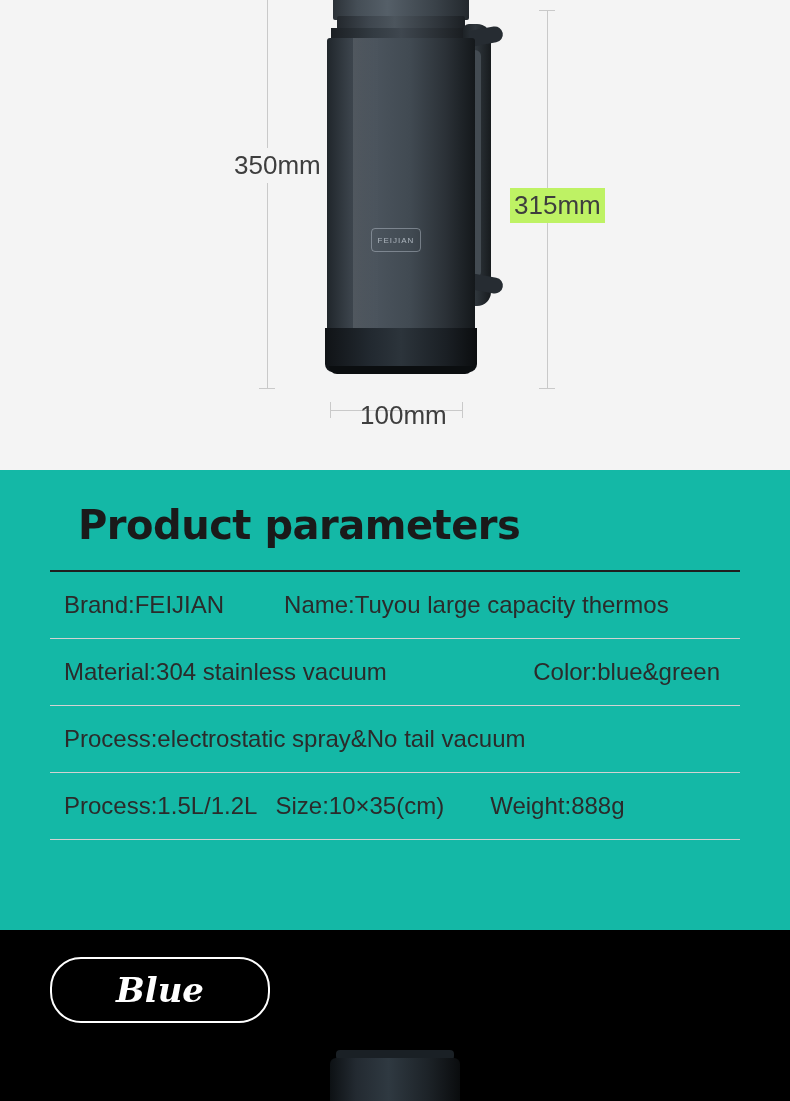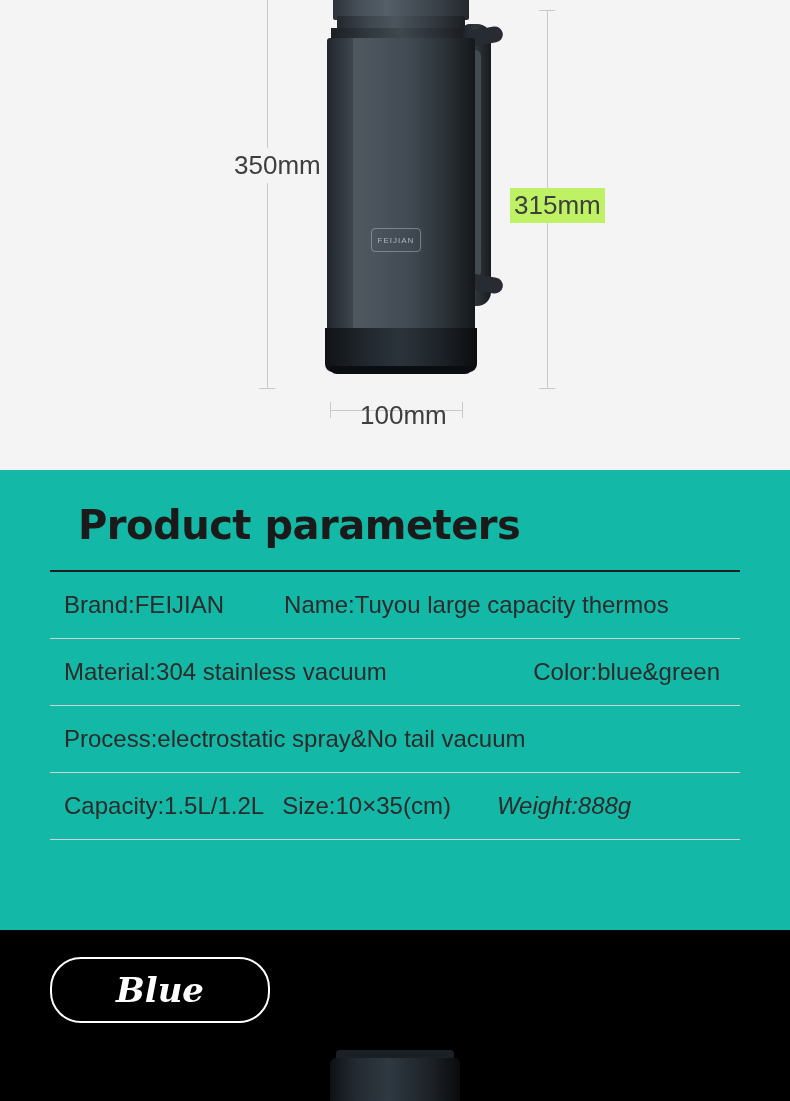--- a/index.html
+++ b/index.html
@@ -205,21 +205,21 @@
     box-sizing: border-box;
   }
   .param-row .cell {
     font-size: 24px;
     color: #2b2b2b;
     white-space: nowrap;
   }
   .cell-gap-1 { margin-left: 60px; }
   .cell-right { margin-left: auto; margin-right: 20px; }
   .cell-gap-2 { margin-left: 18px; }
-  .cell-gap-3 { margin-left: 46px; font-style: italic; }
+  .cell-gap-3 { margin-left: 46px; }
 
   
   .dark-section {
     position: relative;
     width: 790px;
     height: 171px;
     background: #000000;
     overflow: hidden;
   }
   .color-pill {
@@ -310,21 +310,21 @@
     <div class="param-row">
       <span class="cell">Material:304 stainless vacuum</span>
       <span class="cell cell-right">Color:blue&amp;green</span>
     </div>
 
     <div class="param-row">
       <span class="cell">Process:electrostatic spray&amp;No tail vacuum</span>
     </div>
 
     <div class="param-row">
-      <span class="cell">Capacity:1.5L/1.2L</span>
+      <span class="cell">Process:1.5L/1.2L</span>
       <span class="cell cell-gap-2">Size:10×35(cm)</span>
       <span class="cell cell-gap-3">Weight:888g</span>
     </div>
 
   </div>
 </div>
 
 <div class="dark-section">
   <div class="color-pill">
     <span>Blue</span>

